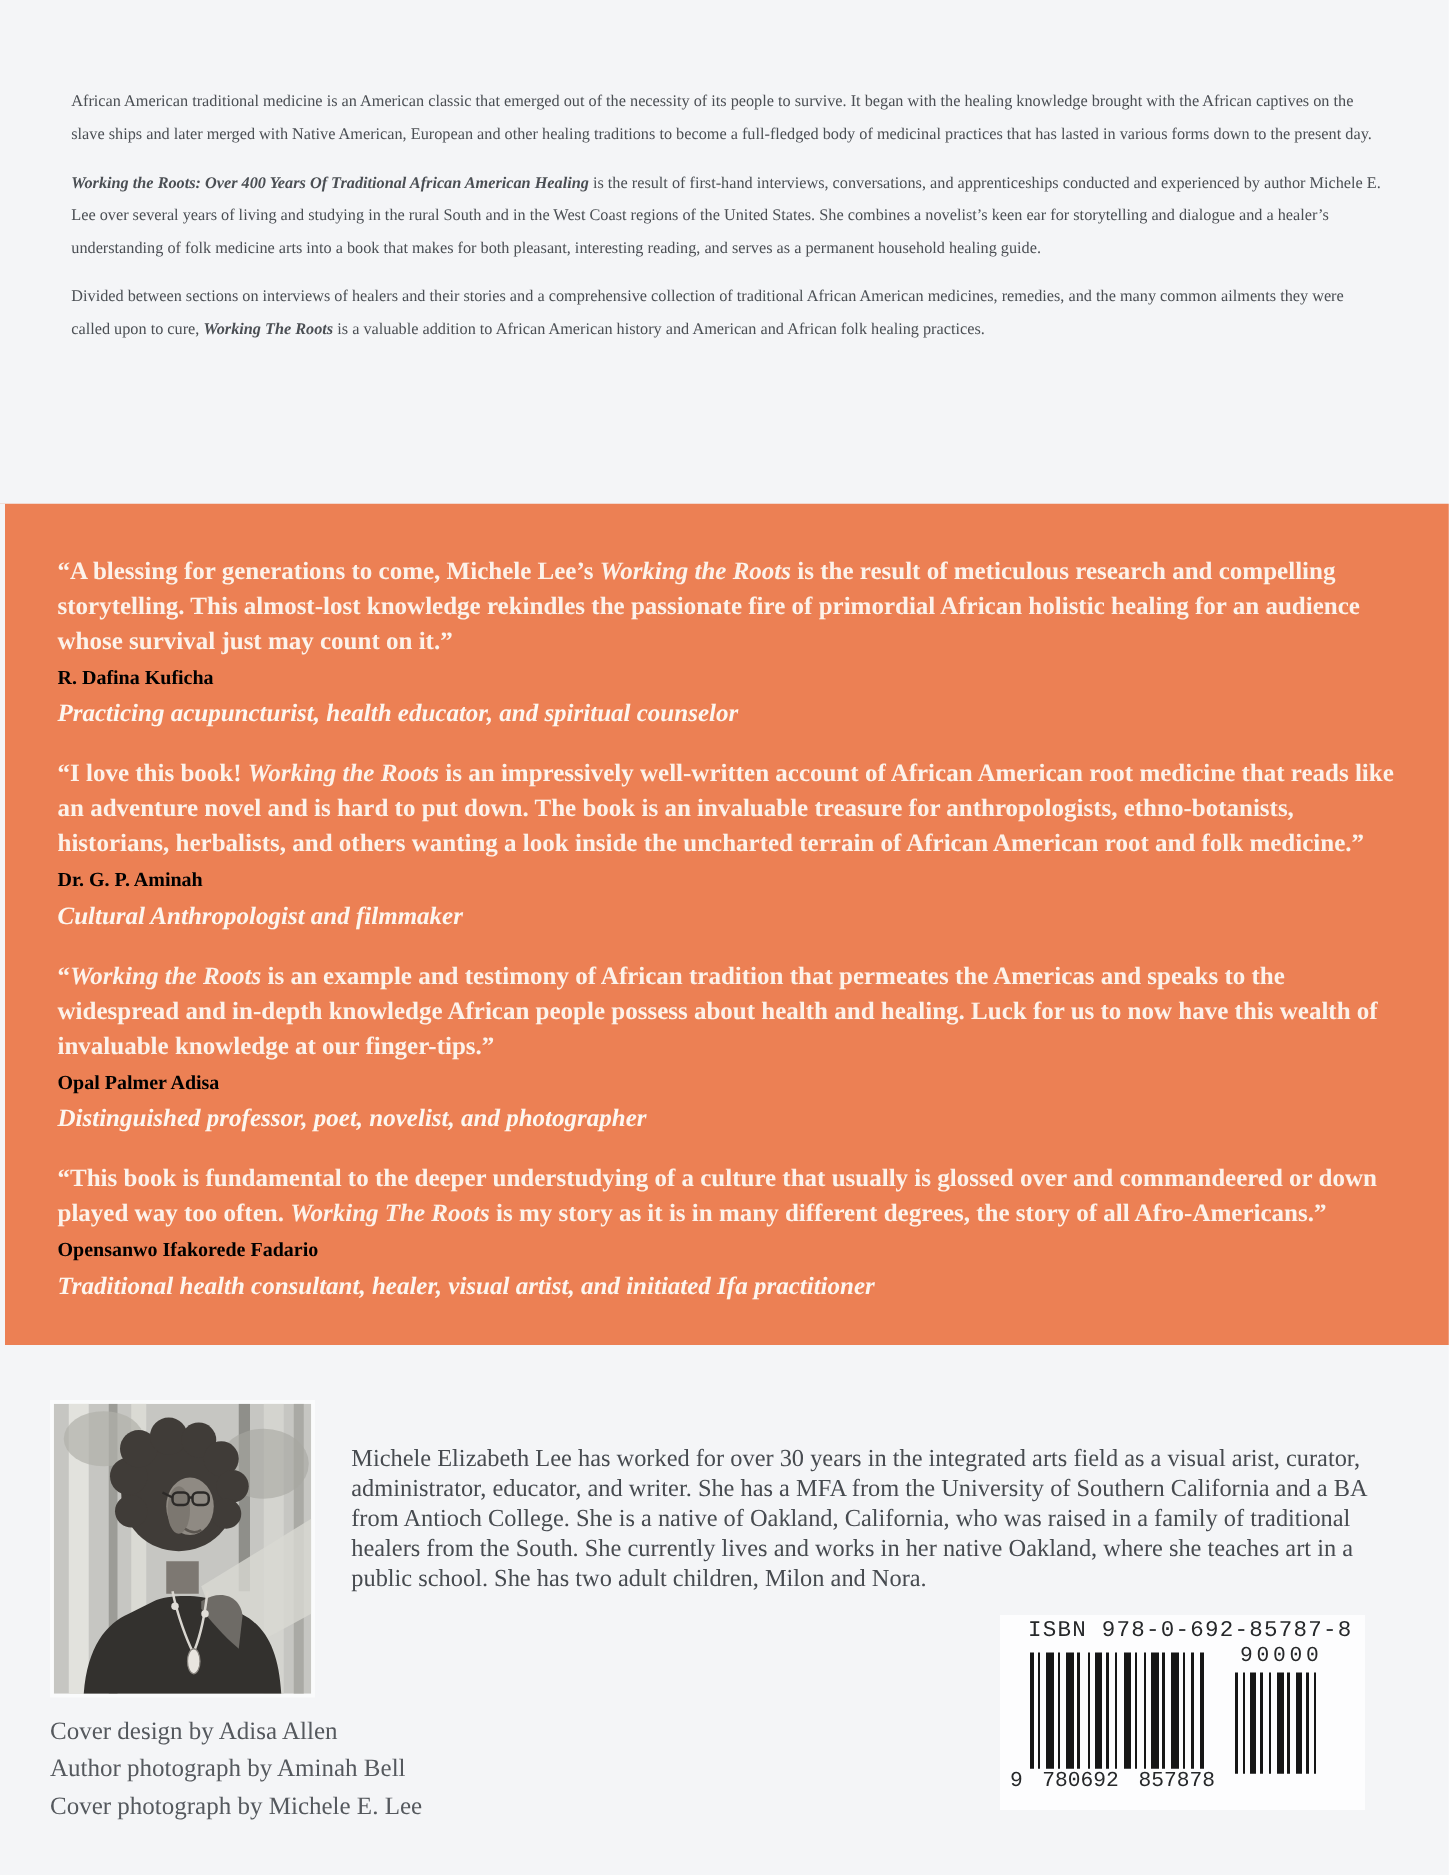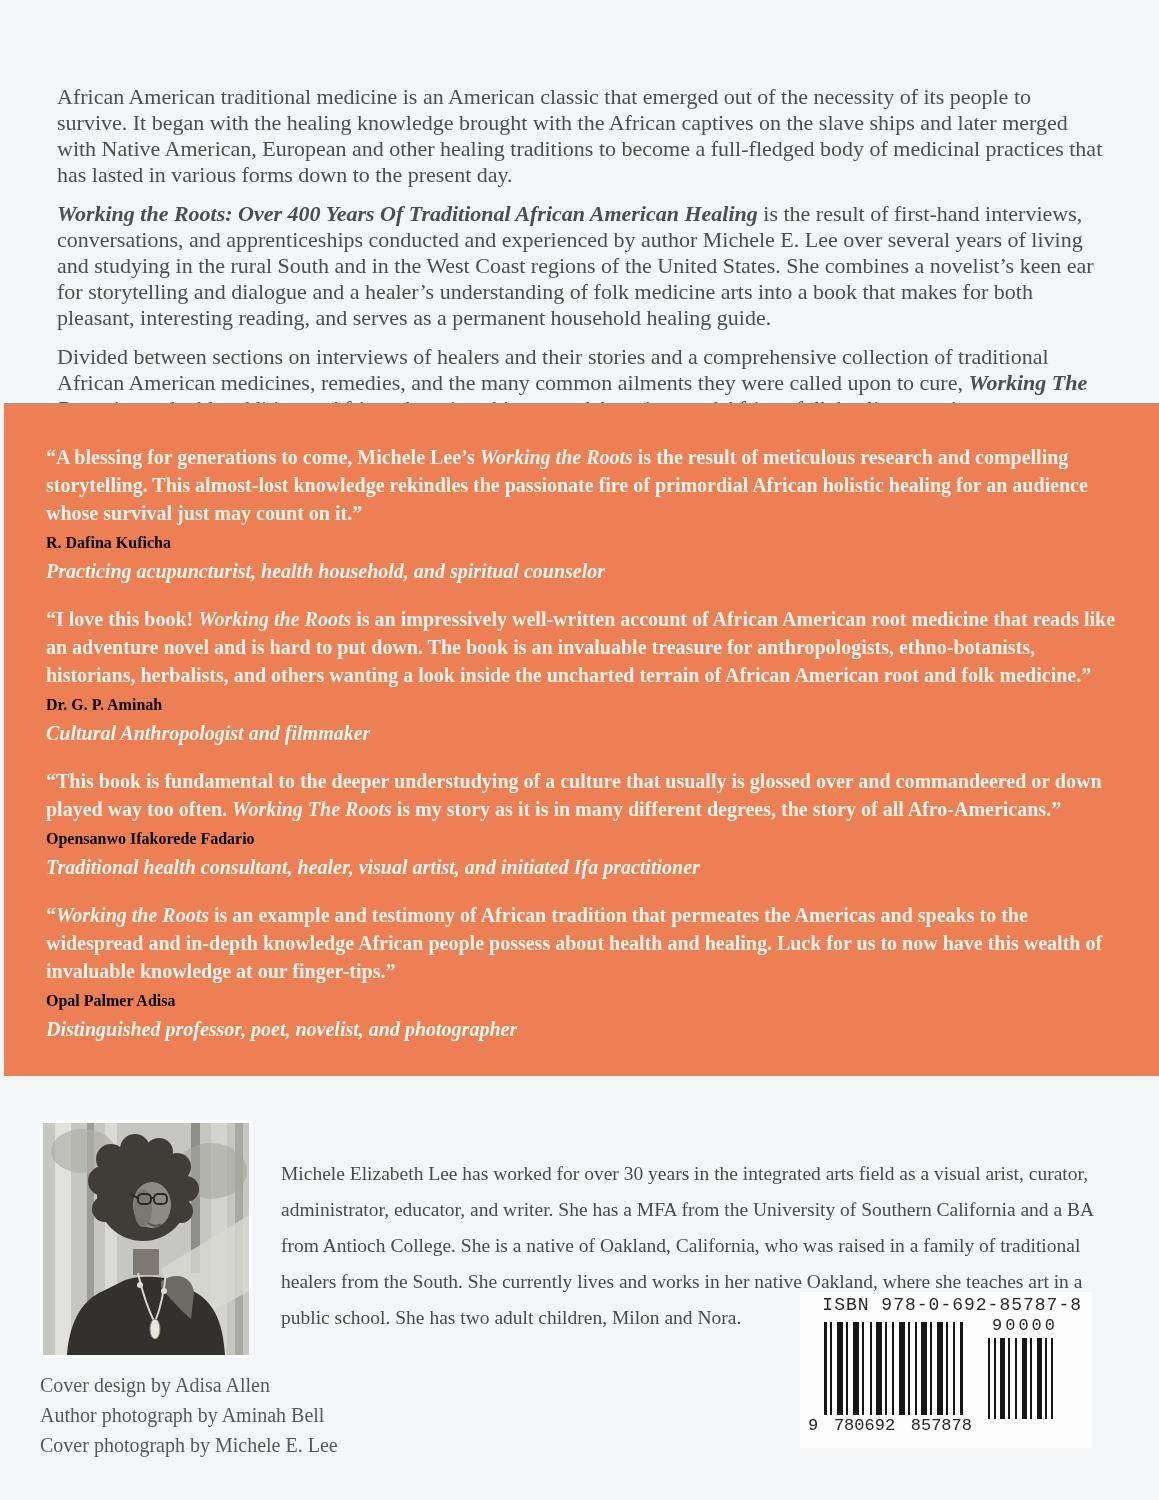--- a/index.html
+++ b/index.html
@@ -11,24 +11,24 @@
   .cover{
     position:relative;
     width:1159px;height:1500px;
     background:#f4f5f7;
     overflow:hidden;
   }
 
   
   .synopsis{
     position:absolute;
-    left:57px; top:84px;
+    left:57px; top:68px;
     width:1048px;
     color:#4b4f54;
-    font-size:22px;
+    font-size:13px;
     line-height:26px;
   }
   .synopsis p{margin:0 0 13px 0;}
   .synopsis .booktitle{font-weight:700;font-style:italic;}
 
   
   .orange-band{
     position:absolute;
     left:0; top:403px;
     width:1159px; height:673px;
@@ -76,21 +76,21 @@
     box-sizing:border-box;
   }
   .photo-frame svg{display:block;width:100%;height:100%;}
 
   .bio{
     position:absolute;
     left:281px; top:1156px;
     width:852px;
     margin:0;
     color:#474b50;
-    font-size:19.5px;line-height:36px;
+    font-size:19.5px;line-height:24px;
   }
 
   .credits{
     position:absolute;
     left:40px; top:1370px;
     color:#55595e;
     font-size:20px;line-height:30px;
   }
   .credits p{margin:0;}
 
@@ -157,39 +157,39 @@
     <p><span class="booktitle">Working the Roots: Over 400 Years Of Traditional African American Healing</span><span> is the result of first-hand interviews, conversations, and apprenticeships conducted and experienced by author Michele E. Lee over several years of living and studying in the rural South and in the West Coast regions of the United States. She combines a novelist’s keen ear for storytelling and dialogue and a healer’s understanding of folk medicine arts into a book that makes for both pleasant, interesting reading, and serves as a permanent household healing guide.</span></p>
     <p><span>Divided between sections on interviews of healers and their stories and a comprehensive collection of traditional African American medicines, remedies, and the many common ailments they were called upon to cure, </span><span class="booktitle">Working The Roots</span><span> is a valuable addition to African American history and American and African folk healing practices.</span></p>
   </section>
 
   <section class="orange-band">
     <div class="quotes">
 
       <div class="quote">
         <p class="qtext"><span>“A blessing for generations to come, Michele Lee’s </span><em>Working the Roots</em><span> is the result of meticulous research and compelling storytelling. This almost-lost knowledge rekindles the passionate fire of primordial African holistic healing for an audience whose survival just may count on it.”</span></p>
         <p class="qname">R. Dafina Kuficha</p>
-        <p class="qrole">Practicing acupuncturist, health household, and spiritual counselor</p>
+        <p class="qrole">Practicing acupuncturist, health educator, and spiritual counselor</p>
       </div>
 
       <div class="quote">
         <p class="qtext"><span>“I love this book! </span><em>Working the Roots</em><span> is an impressively well-written account of African American root medicine that reads like an adventure novel and is hard to put down. The book is an invaluable treasure for anthropologists, ethno-botanists, historians, herbalists, and others wanting a look inside the uncharted terrain of African American root and folk medicine.”</span></p>
         <p class="qname">Dr. G. P. Aminah</p>
         <p class="qrole">Cultural Anthropologist and filmmaker</p>
       </div>
 
       <div class="quote">
+        <p class="qtext"><span>“</span><em>Working the Roots</em><span> is an example and testimony of African tradition that permeates the Americas and speaks to the widespread and in-depth knowledge African people possess about health and healing. Luck for us to now have this wealth of invaluable knowledge at our finger-tips.”</span></p>
+        <p class="qname">Opal Palmer Adisa</p>
+        <p class="qrole">Distinguished professor, poet, novelist, and photographer</p>
+      </div>
+
+      <div class="quote">
         <p class="qtext"><span>“This book is fundamental to the deeper understudying of a culture that usually is glossed over and commandeered or down played way too often. </span><em>Working The Roots</em><span> is my story as it is in many different degrees, the story of all Afro-Americans.”</span></p>
         <p class="qname">Opensanwo Ifakorede Fadario</p>
         <p class="qrole">Traditional health consultant, healer, visual artist, and initiated Ifa practitioner</p>
-      </div>
-
-      <div class="quote">
-        <p class="qtext"><span>“</span><em>Working the Roots</em><span> is an example and testimony of African tradition that permeates the Americas and speaks to the widespread and in-depth knowledge African people possess about health and healing. Luck for us to now have this wealth of invaluable knowledge at our finger-tips.”</span></p>
-        <p class="qname">Opal Palmer Adisa</p>
-        <p class="qrole">Distinguished professor, poet, novelist, and photographer</p>
       </div>
 
     </div>
   </section>
 
   <div class="photo-frame">
     <svg viewBox="0 0 206 232" preserveAspectRatio="none">
       <rect x="0" y="0" width="206" height="232" fill="#c6c6c2"></rect>
       <rect x="12" y="0" width="16" height="232" fill="#e6e6e2" opacity="0.85"></rect>
       <rect x="44" y="0" width="7" height="232" fill="#9c9c97"></rect>

